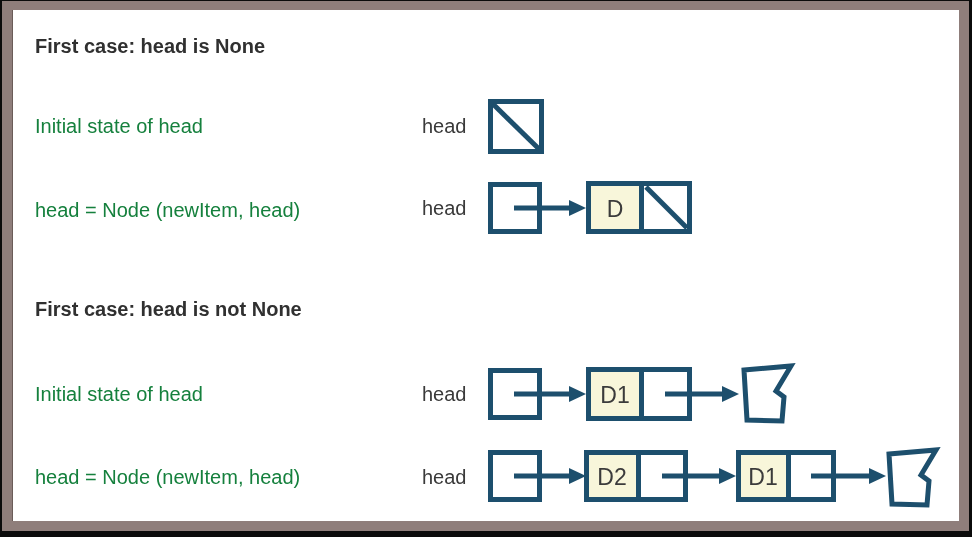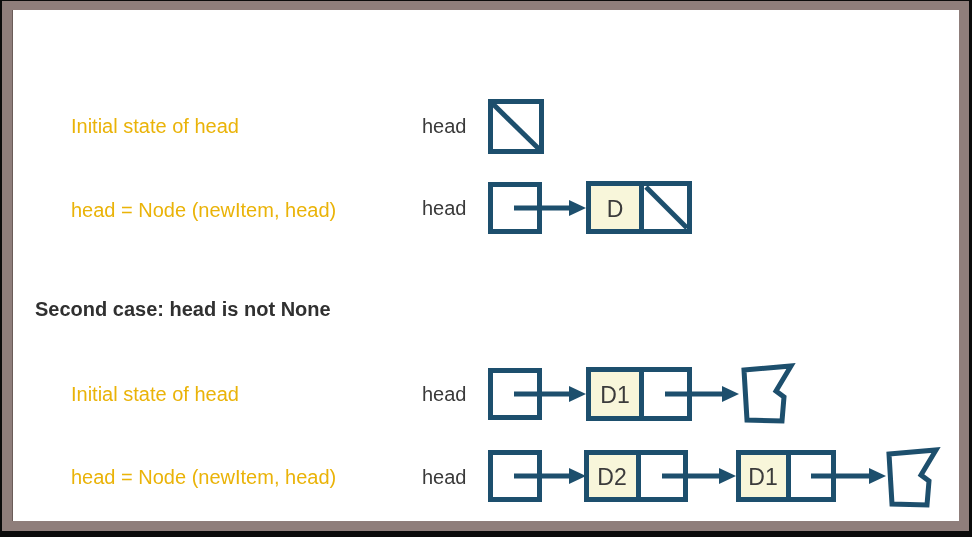--- a/index.html
+++ b/index.html
@@ -10,40 +10,41 @@
     overflow:hidden;
   }
   .frame{position:absolute;left:2px;top:1px;right:3px;bottom:6px;background:#8f7e7b;}
   .content{position:absolute;left:10px;top:9px;right:10px;bottom:10px;background:#ffffff;border-left:1px solid #6a5c58;}
   .stage{position:absolute;inset:0;}
   .abs{position:absolute;}
   .section-title{
     font-size:20px;font-weight:bold;color:#303030;line-height:26px;white-space:nowrap;
   }
   .row-label{
-    font-size:20px;color:#eab308;line-height:26px;white-space:nowrap;margin-left:36px;
+    font-size:20px;color:#15803d;line-height:26px;white-space:nowrap;
   }
   .var-label{
     font-size:20px;color:#3a3a3a;line-height:26px;width:58px;display:inline-block;
   }
   svg text{
     font-family:"Liberation Sans",sans-serif;
     font-size:23px;fill:#3b3b3b;
   }
   svg{display:block;}
 </style>
 </head>
 <body>
 
 <div class="frame">
   <div class="content"></div>
 </div>
 
 <div class="stage">
 
+  <div class="abs section-title" style="left:35px;top:33px;">First case: head is None</div>
 
   <div class="abs row-label" style="left:35px;top:113px;">Initial state of head</div>
   <div class="abs var-label" style="left:422px;top:113px;">head</div>
   <svg class="abs" style="left:485px;top:95px;" width="62" height="62" viewBox="0 0 62 62">
     <g>
       <rect x="5.5" y="6.5" width="51" height="50" fill="#ffffff" stroke="#1d4f6d" stroke-width="5"></rect>
       <line x1="8" y1="9" x2="54" y2="54" stroke="#1d4f6d" stroke-width="5"></line>
     </g>
   </svg>
 
@@ -59,21 +60,21 @@
     </g>
     <g>
       <rect x="103.5" y="5.5" width="101" height="48" fill="#ffffff" stroke="#1d4f6d" stroke-width="5"></rect>
       <rect x="106" y="8" width="48" height="43" fill="#f8f6da"></rect>
       <line x1="156.5" y1="5.5" x2="156.5" y2="53.5" stroke="#1d4f6d" stroke-width="5"></line>
       <line x1="161" y1="9" x2="202" y2="50" stroke="#1d4f6d" stroke-width="5"></line>
       <text x="130" y="31" text-anchor="middle" dominant-baseline="central">D</text>
     </g>
   </svg>
 
-  <div class="abs section-title" style="left:35px;top:296px;">Second case: head is not None</div>
+  <div class="abs section-title" style="left:35px;top:296px;">First case: head is not None</div>
 
   <div class="abs row-label" style="left:35px;top:381px;">Initial state of head</div>
   <div class="abs var-label" style="left:422px;top:381px;">head</div>
   <svg class="abs" style="left:485px;top:361px;" width="322" height="66" viewBox="0 0 322 66">
     <g>
       <rect x="5.5" y="9.5" width="49" height="47" fill="#ffffff" stroke="#1d4f6d" stroke-width="5"></rect>
     </g>
     <g>
       <line x1="29" y1="33" x2="85" y2="33" stroke="#1d4f6d" stroke-width="5"></line>
       <polygon points="101,33 84,25 84,41" fill="#1d4f6d"></polygon>

